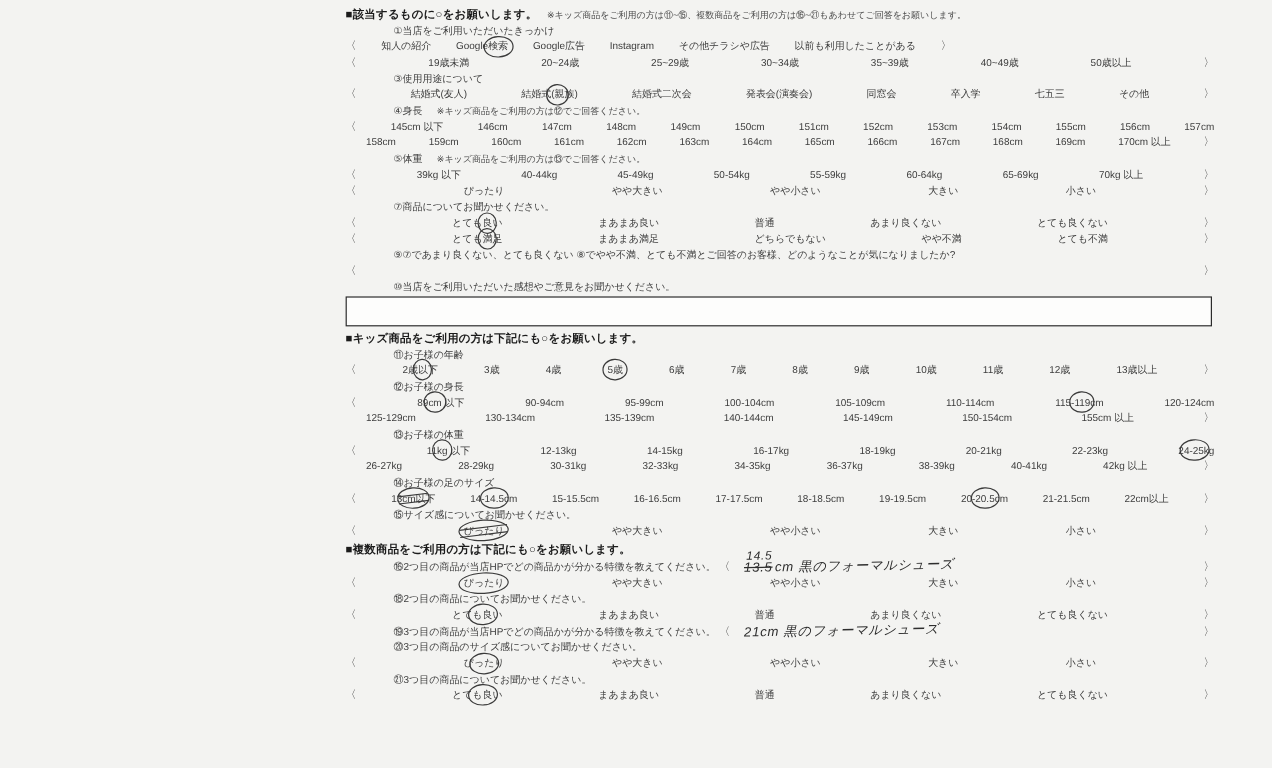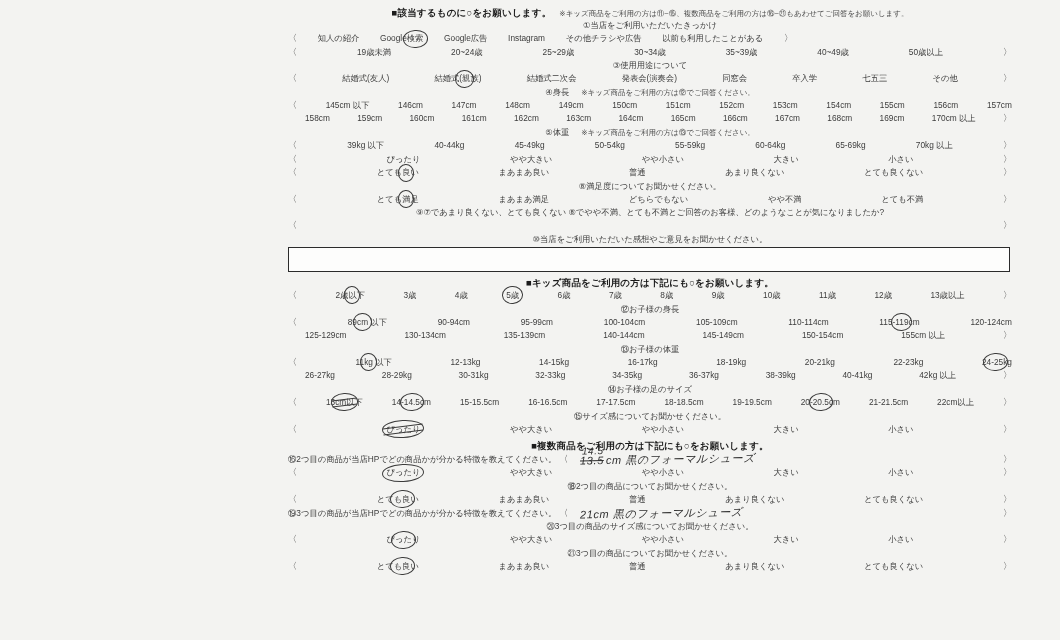--- a/index.html
+++ b/index.html
@@ -1,25 +1,25 @@
 <!DOCTYPE html>
 <html><head>
 <meta charset="utf-8">
 <style>
   html,body{margin:0;padding:0;}
   body{
     width:1060px;height:640px;position:relative;overflow:hidden;
     background:#f3f3f1;color:#3f3f3f;
     font-family:"Liberation Sans","DejaVu Sans",sans-serif;
   }
-  .form{position:absolute;left:288px;top:3px;width:724px;text-align:center;}
+  .form{position:absolute;left:288px;top:3px;width:724px;}
   .hdr-row{height:16px;line-height:16px;white-space:nowrap;}
   .hdr-title{font-weight:bold;font-size:9.5px;color:#1b1b1b;letter-spacing:.2px;}
   .hdr-note{font-size:7.5px;margin-left:8px;color:#4a4a4a;}
-  .qtitle{height:13px;line-height:13px;font-size:8.3px;white-space:nowrap;color:#3c3c3c;}
+  .qtitle{height:13px;line-height:13px;font-size:8.3px;white-space:nowrap;color:#3c3c3c;margin-left:40px;}
   .qtitle.flexrow{display:flex;align-items:center;height:14px;line-height:14px;}
   .qnote{font-size:7.5px;margin-left:12px;color:#4a4a4a;}
   .optrow{height:13.6px;line-height:13.6px;font-size:8.3px;display:flex;
           justify-content:space-between;align-items:center;color:#3c3c3c;}
   .optrow.cont{padding-left:17px;gap:26px;}
   .opt{white-space:nowrap;}
   .brk{font-size:9px;color:#4a4a4a;}
   .mk{position:relative;display:inline-block;}
   .mk::after{content:"";position:absolute;left:-4px;right:-4px;top:-2.5px;bottom:-1.5px;
              border:1.3px solid #3a3a3a;border-radius:50%;transform:rotate(-3deg);pointer-events:none;}
@@ -123,47 +123,48 @@
     </div>
     <div class="optrow">
       <span class="brk ">〈</span>
       <span class="opt">ぴったり</span>
       <span class="opt">やや大きい</span>
       <span class="opt">やや小さい</span>
       <span class="opt">大きい</span>
       <span class="opt">小さい</span>
       <span class="brk ">〉</span>
     </div>
+    <div class="qtitle"><span class="qnum">⑦</span><span class="qtl">商品についてお聞かせください。</span></div>
     <div class="optrow">
       <span class="brk ">〈</span>
       <span class="opt">とても<span class="mk">良</span>い</span>
       <span class="opt">まあまあ良い</span>
       <span class="opt">普通</span>
       <span class="opt">あまり良くない</span>
       <span class="opt">とても良くない</span>
       <span class="brk ">〉</span>
     </div>
-    <div class="qtitle"><span class="qnum">⑧</span><span class="qtl">満足度についてお聞かせください。</span></div>
     <div class="optrow">
       <span class="brk ">〈</span>
       <span class="opt">とても<span class="mk">満</span>足</span>
       <span class="opt">まあまあ満足</span>
       <span class="opt">どちらでもない</span>
       <span class="opt">やや不満</span>
       <span class="opt">とても不満</span>
       <span class="brk ">〉</span>
     </div>
     <div class="qtitle"><span class="qnum">⑨</span><span class="qtl">⑦であまり良くない、とても良くない ⑧でやや不満、とても不満とご回答のお客様、どのようなことが気になりましたか?</span></div>
     <div class="optrow">
       <span class="brk ">〈</span>
       <span class="brk ">〉</span>
     </div>
     <div class="qtitle"><span class="qnum">⑩</span><span class="qtl">当店をご利用いただいた感想やご意見をお聞かせください。</span></div>
     <div class="cbox"></div>
     <div class="hdr-row"><span class="hdr-title">■キッズ商品をご利用の方は下記にも○をお願いします。</span></div>
+    <div class="qtitle"><span class="qnum">⑪</span><span class="qtl">お子様の年齢</span></div>
     <div class="optrow">
       <span class="brk ">〈</span>
       <span class="opt">2歳<span class="mk">以</span>下</span>
       <span class="opt">3歳</span>
       <span class="opt">4歳</span>
       <span class="opt"><span class="mk">5歳</span></span>
       <span class="opt">6歳</span>
       <span class="opt">7歳</span>
       <span class="opt">8歳</span>
       <span class="opt">9歳</span>

